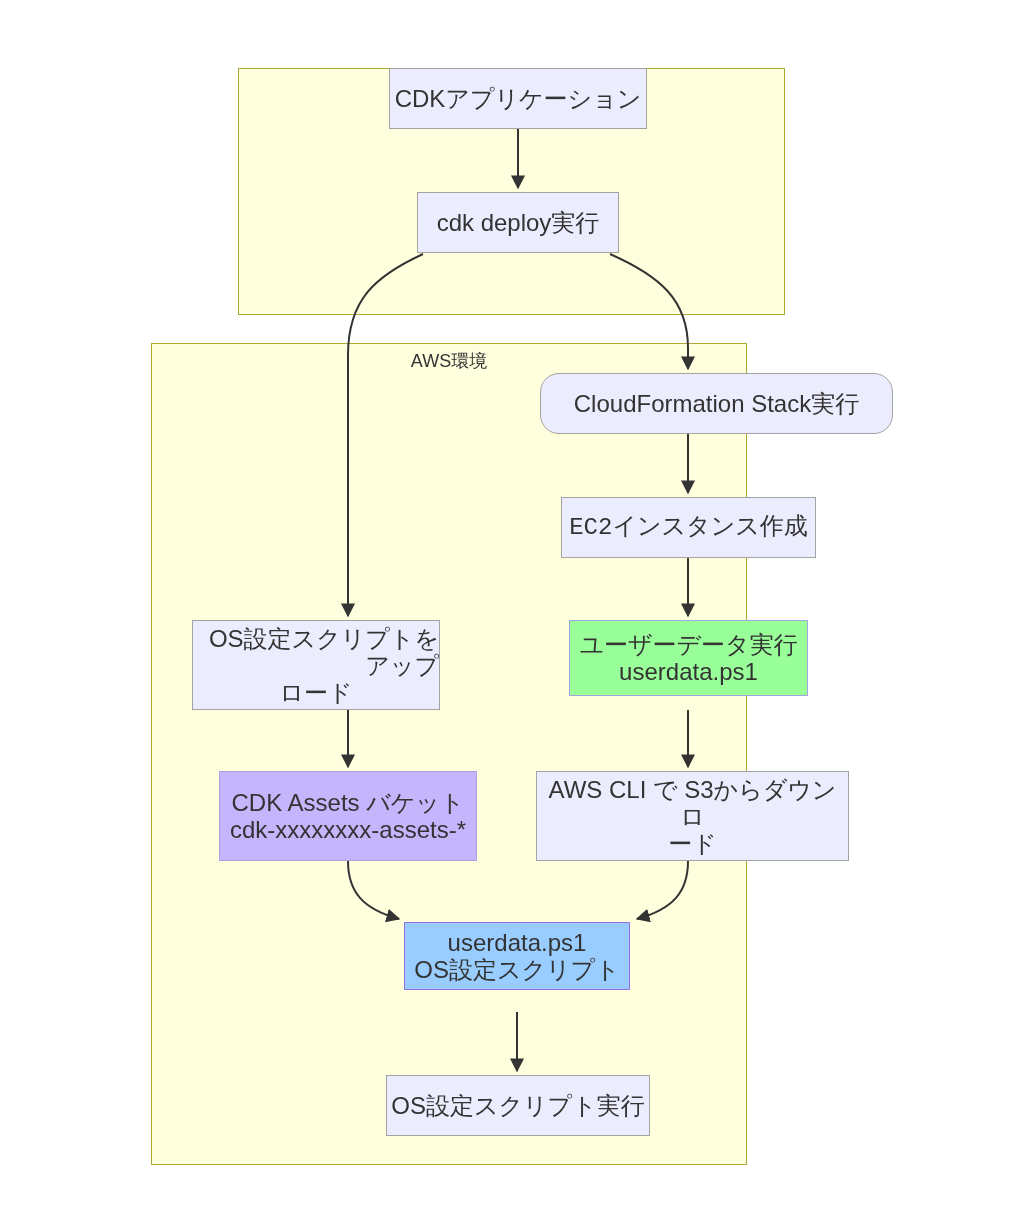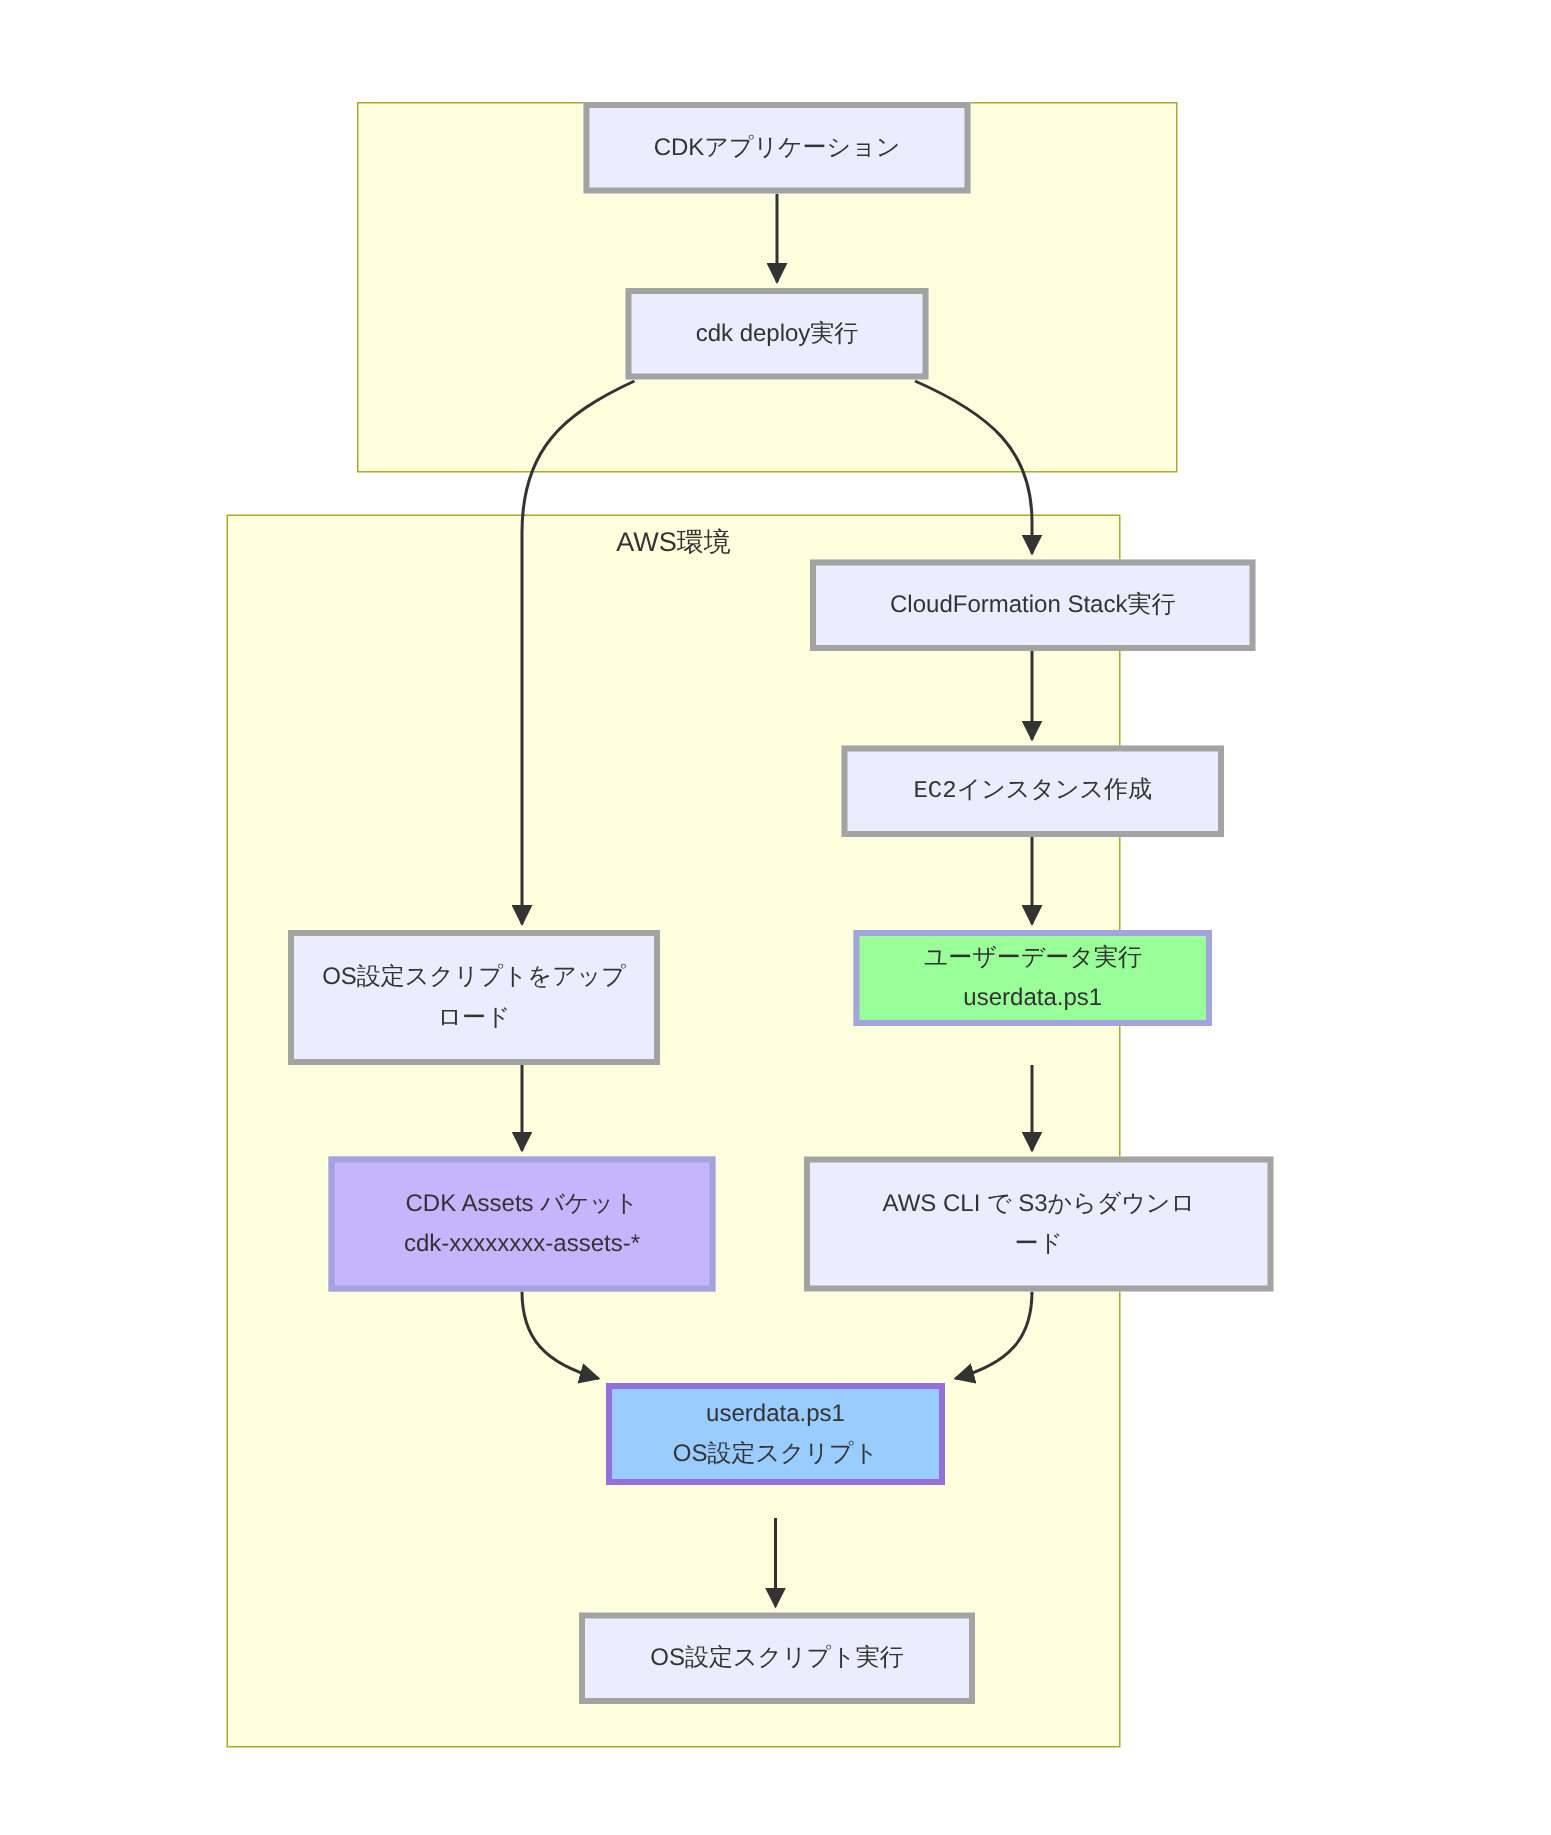--- a/index.html
+++ b/index.html
@@ -47,41 +47,41 @@
     stroke: #333333;
     stroke-width: 2px;
   }
 
   
   .node {
     position: absolute;
     z-index: 3;
     box-sizing: border-box;
     background: #ececff;
-    border: 4px solid #a3a3a3;
+    border: 1px solid #a3a3a3;
     display: flex;
     flex-direction: column;
     align-items: center;
     justify-content: center;
     text-align: center;
-    font-size: 16px;
+    font-size: 24px;
     line-height: 27px;
     color: #333333;
   }
   .node-green { background: #99ff99; border-color: #a3a3dd; }
   .node-red   { background: #c4b5fd; border-color: #a3a3dd; }
   .node-blue  { background: #99ccff; border-color: #9370db; }
   .node span { display: block; }
 
   #node-cdk-app           { left: 389px; top: 68px;   width: 258px; height: 61px; }
   #node-cdk-deploy        { left: 417px; top: 192px;  width: 202px; height: 61px; }
-  #node-cfn-stack         { left: 540px; top: 373px;  width: 297px; height: 61px; }
+  #node-cfn-stack         { left: 540px; top: 373px;  width: 353px; height: 61px; border-radius: 19px; }
   #node-ec2-create        { left: 561px; top: 497px;  width: 255px; height: 61px; font-family: Liberation Mono, monospace; }
   #node-os-script-upload  { left: 192px; top: 620px;  width: 248px; height: 90px; text-align: right; }
-  #node-user-data-exec    { left: 569px; top: 620px;  width: 239px; height: 64px; }
+  #node-user-data-exec    { left: 569px; top: 620px;  width: 239px; height: 76px; }
   #node-cdk-assets-bucket { left: 219px; top: 771px;  width: 258px; height: 90px; }
   #node-aws-cli-download  { left: 536px; top: 771px;  width: 313px; height: 90px; }
   #node-userdata-script   { left: 404px; top: 922px;  width: 226px; height: 68px; }
   #node-os-script-exec    { left: 386px; top: 1075px; width: 264px; height: 61px; }
 </style>
 </head>
 <body>
 
 <div class="canvas">
 

